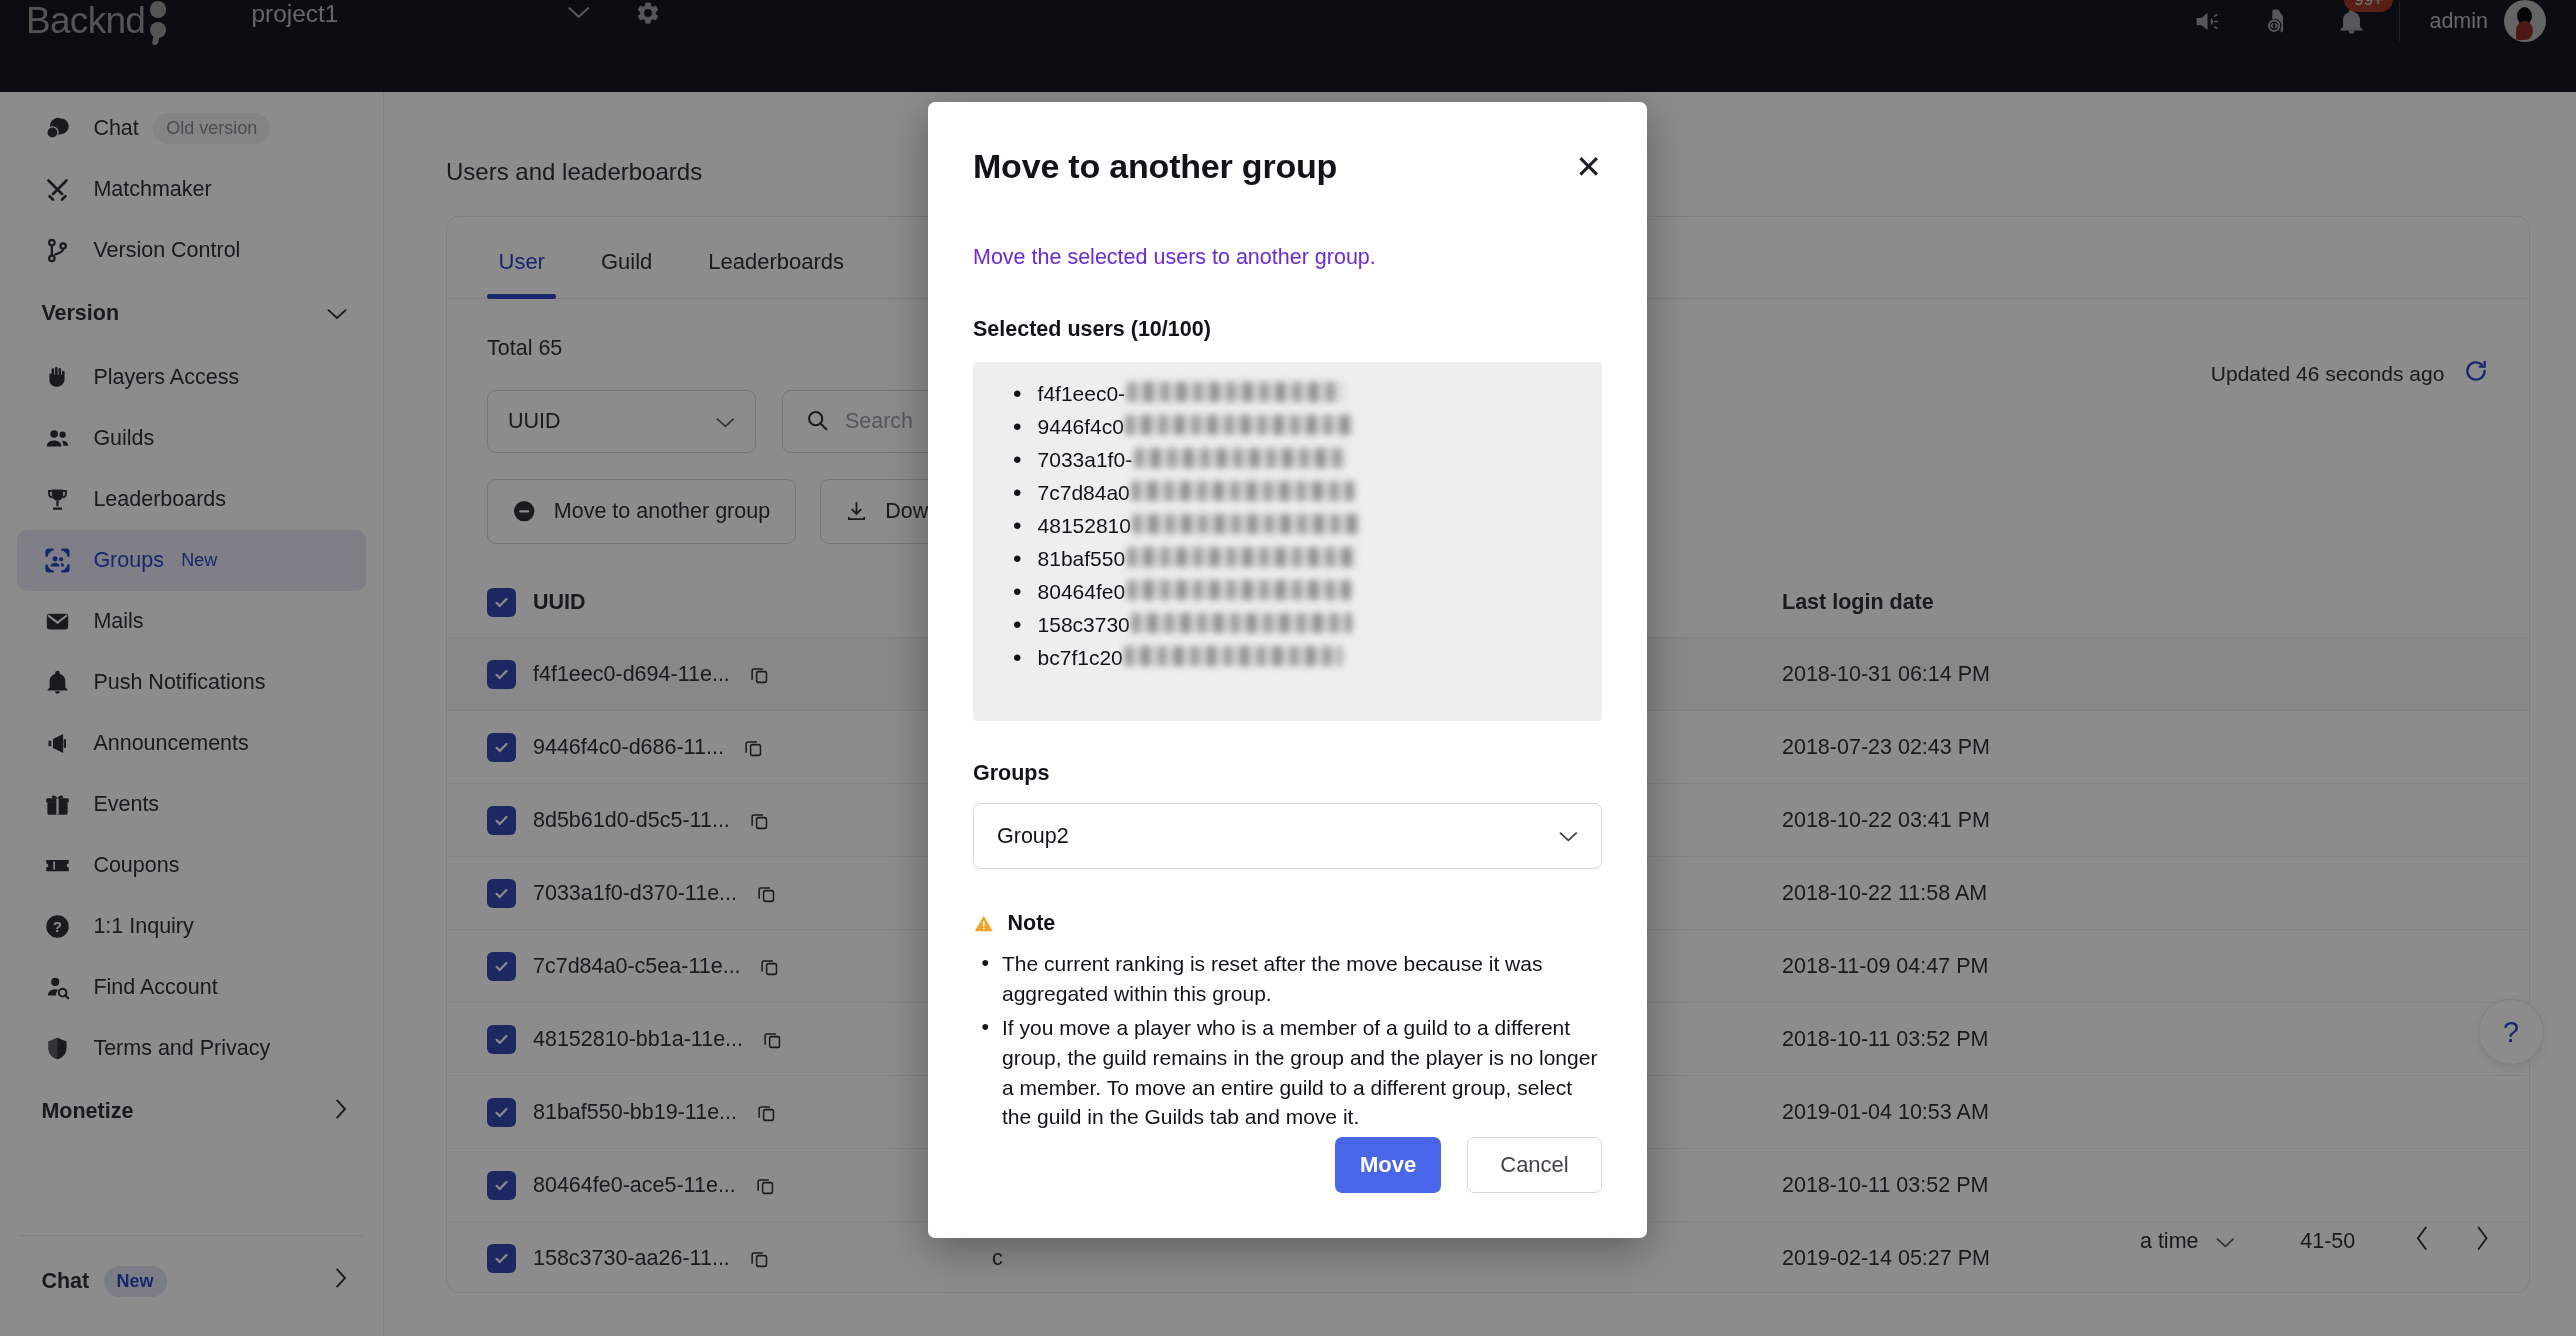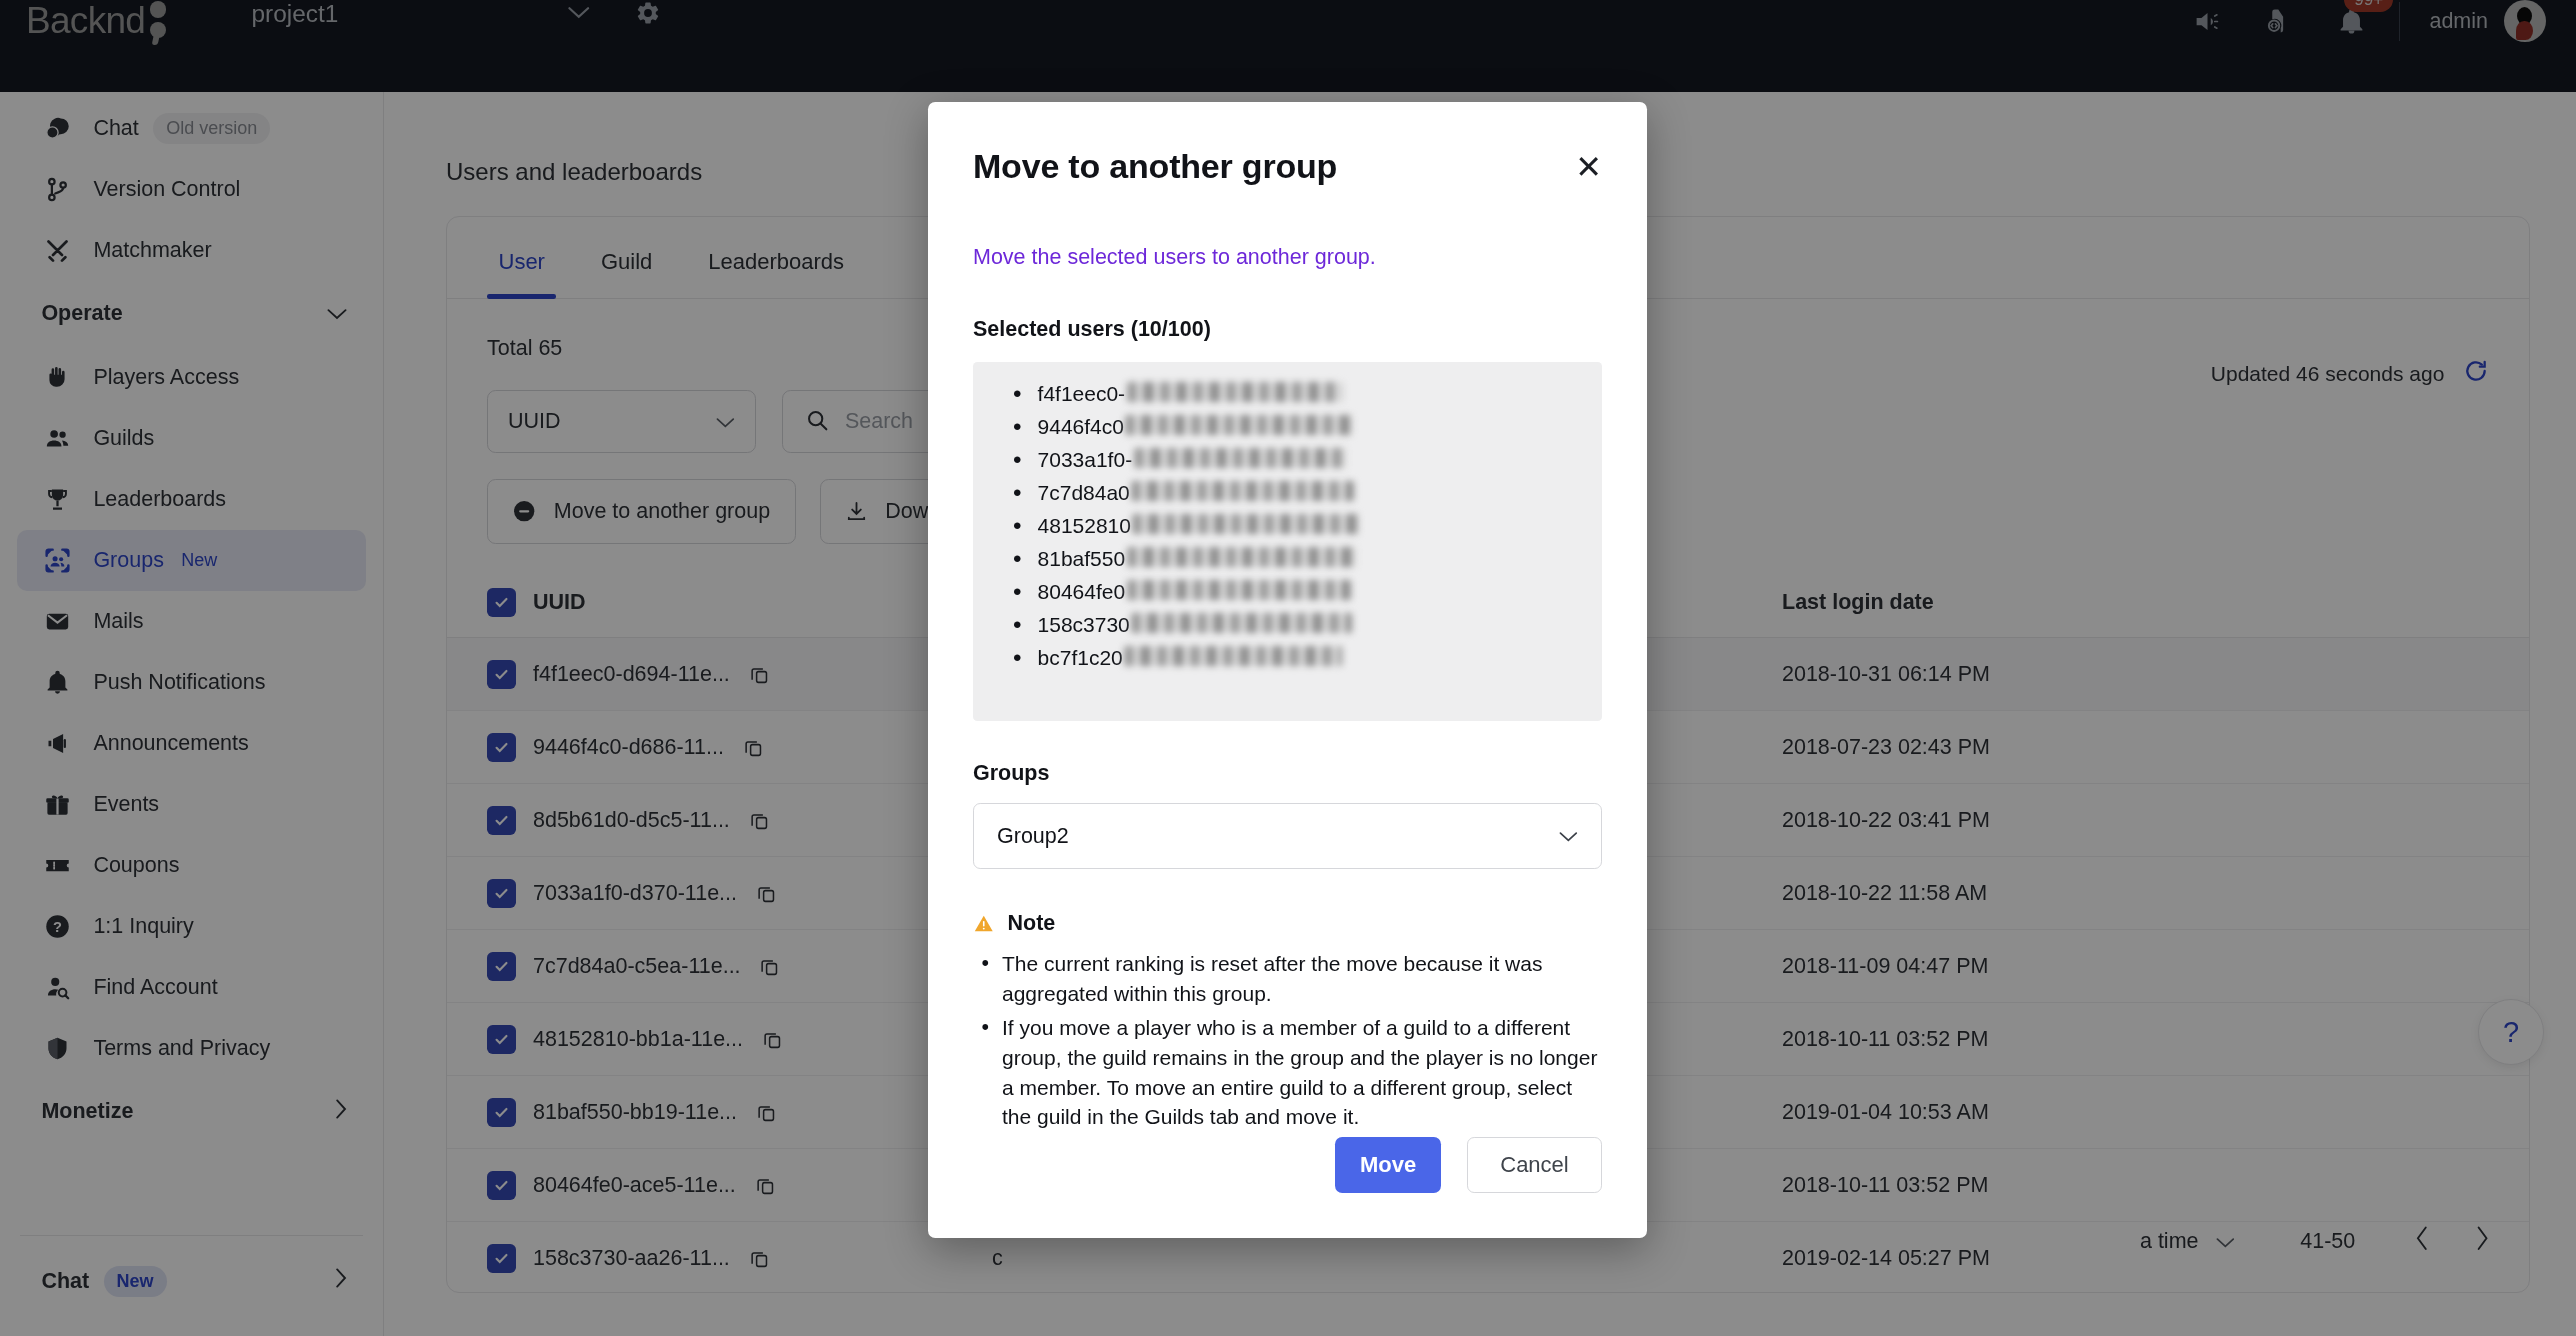--- a/index.html
+++ b/index.html
@@ -317,40 +317,40 @@
         <svg width="27" height="27" viewBox="0 0 24 24" fill="#2e3238">
             <path d="M15 3a7 7 0 1 1 0 14h-1l-4 3v-3.4A7 7 0 0 1 15 3z"></path>
             <circle cx="7.5" cy="15.5" r="5" fill="#2e3238" stroke="#fff" stroke-width="1.2"></circle>
           </svg>
       </span>
       <span class="nav-label">Chat</span>
       <span class="pill">Old version</span>
     </div>
     <div class="nav-item">
       <span class="nav-ic">
+        <svg width="27" height="27" viewBox="0 0 24 24" fill="none" stroke="#2e3238" stroke-width="2.4" stroke-linecap="round">
+            <path d="M4 4l12 12M20 4L8 16M5 18l3 3M19 18l-3 3"></path>
+          </svg>
+      </span>
+      <span class="nav-label">Matchmaker</span>
+    </div>
+    <div class="nav-item">
+      <span class="nav-ic">
         <svg width="27" height="27" viewBox="0 0 24 24" fill="none" stroke="#2e3238" stroke-width="2">
             <circle cx="7" cy="5" r="2.4"></circle>
             <circle cx="7" cy="19" r="2.4"></circle>
             <circle cx="17" cy="8" r="2.4"></circle>
             <path d="M7 7.5v9M17 10.5c0 3.5-4 3.5-7 5" stroke-linecap="round"></path>
           </svg>
       </span>
       <span class="nav-label">Version Control</span>
     </div>
-    <div class="nav-item">
-      <span class="nav-ic">
-        <svg width="27" height="27" viewBox="0 0 24 24" fill="none" stroke="#2e3238" stroke-width="2.4" stroke-linecap="round">
-            <path d="M4 4l12 12M20 4L8 16M5 18l3 3M19 18l-3 3"></path>
-          </svg>
-      </span>
-      <span class="nav-label">Matchmaker</span>
-    </div>
 
     <div class="section-head">
-      <span>Operate</span>
+      <span>Version</span>
       <span class="chev">
         <svg width="20" height="12.2" viewBox="0 0 28 17">
             <path d="M2 3 L14 14 L26 3" stroke="#2e3238" stroke-width="2.6" fill="none" stroke-linecap="round"></path>
           </svg>
       </span>
     </div>
 
     <div class="nav-item">
       <span class="nav-ic">
         <svg width="26" height="26" viewBox="0 0 24 24" fill="#2e3238">

